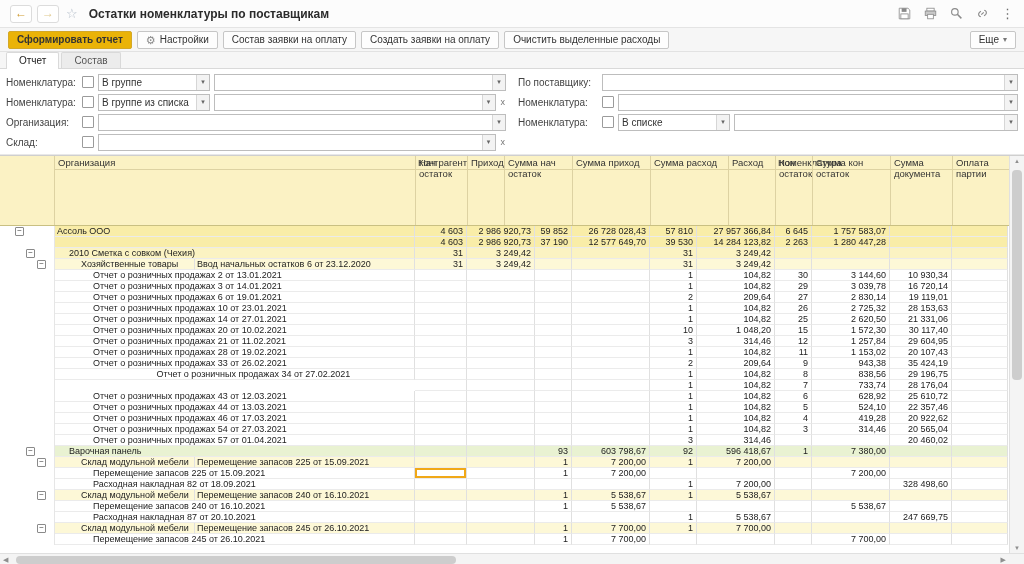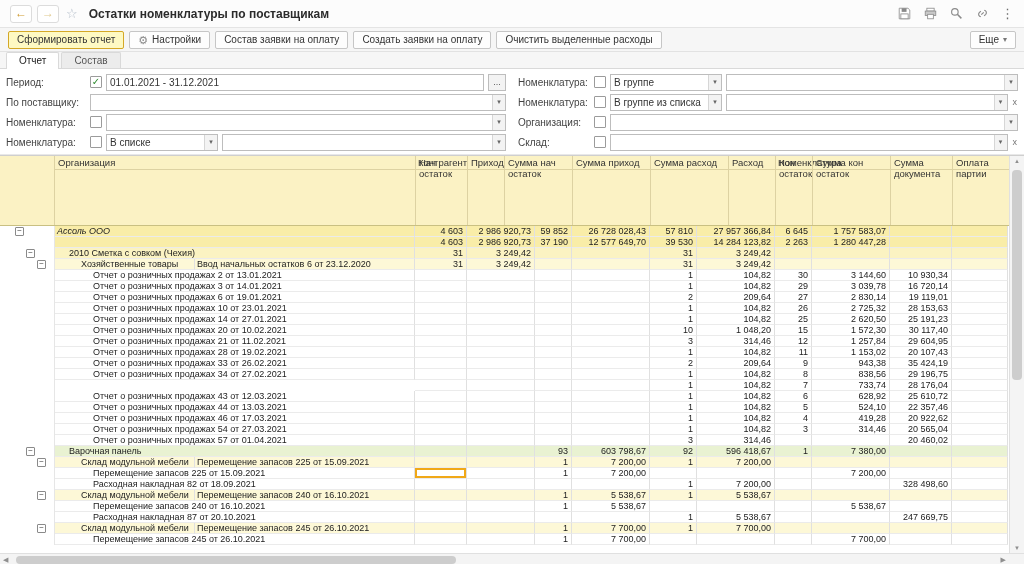--- a/index.html
+++ b/index.html
@@ -13,21 +13,21 @@
 .navbtn.fwd{color:#e0c98e}
 .star{color:#b3bdc9;font-size:13px;margin:0 2px}
 .title{font-weight:bold;font-size:12px;color:#2b2b2b;margin-left:4px;white-space:nowrap}
 .tb-icons{margin-left:auto;display:flex;gap:12px;align-items:center}
 .tb-ic{width:14px;height:14px;display:flex;align-items:center;justify-content:center}
 .kebab{font-size:13px;color:#6d6d6d;line-height:14px}
 
 
 .toolbar{height:24px;background:#f6f6f6;display:flex;align-items:center;gap:5px;padding:0 8px;border-bottom:1px solid #e2e2e2}
 .btn{height:18px;border:1px solid #c6c6c6;border-radius:2px;background:#fdfdfd;padding:0 8px;font-size:10px;line-height:16px;color:#333;white-space:nowrap;display:inline-flex;align-items:center;gap:4px;font-family:"Liberation Sans",sans-serif}
-.btn-primary{background:#fef9c3;border-color:#d4a827;font-weight:normal}
+.btn-primary{background:#eab308;border-color:#d4a827;font-weight:bold}
 .btn .gear{color:#8a8a8a;font-size:11px}
 .btn-more{margin-left:auto}
 .btn .chev{font-size:8px;color:#777}
 
 
 .tabs{height:17px;display:flex;align-items:flex-end;padding:0 6px;background:#f6f6f6;border-bottom:1px solid #d9d9d9;gap:2px}
 .tab{padding:1px 12px;font-size:10px;border:1px solid #d9d9d9;border-bottom:none;background:#ececec;color:#555;border-radius:2px 2px 0 0;line-height:13px}
 .tab.active{background:#fff;color:#222;position:relative;top:1px;padding-bottom:2px}
 
 
@@ -151,28 +151,20 @@
     </button>
 </div>
 
 <div class="tabs">
   <div class="tab active">Отчет</div>
   <div class="tab">Состав</div>
 </div>
 
 <div class="filters">
 
-  <div class="frow">
-    <span class="flabel lw">Период:</span>
-    <span class="checkbox"><span>✓</span></span>
-    <div class="combo">
-        <span>01.01.2021 - 31.12.2021</span>
-      </div>
-    <span class="dots-btn">...</span>
-  </div>
 
   <div class="frow">
     <span class="flabel rw">Номенклатура:</span>
     <span class="checkbox"></span>
     <div class="combo mode">
         <span>В группе</span>
         <span class="arrow">▾</span>
       </div>
     <div class="combo">
         <span></span>
@@ -277,21 +269,21 @@
       <div class="hcol hc6">Кон остаток</div>
       <div class="hcol hc7">Сумма кон остаток</div>
       <div class="hcol hc8">Сумма документа</div>
       <div class="hcol hc9">Оплата партии</div>
     </div>
     <div class="rbody">
         <div class="trow bg-y0">
           <div class="tmargin">
             <div class="expander" style="margin-left: 15px;">−</div>
           </div>
-          <div class="ncell nfull" style="padding-left: 2px; font-style: italic;">Ассоль ООО</div>
+          <div class="ncell nfull" style="padding-left: 2px;">Ассоль ООО</div>
           <div class="cell c0">4 603</div>
           <div class="cell c1">2 986 920,73</div>
           <div class="cell c2">59 852</div>
           <div class="cell c3">26 728 028,43</div>
           <div class="cell c4">57 810</div>
           <div class="cell c5">27 957 366,84</div>
           <div class="cell c6">6 645</div>
           <div class="cell c7">1 757 583,07</div>
           <div class="cell c8"></div>
           <div class="cell c9"></div>
@@ -403,21 +395,21 @@
           <div class="tmargin"></div>
           <div class="ncell nfull" style="padding-left: 38px;">Отчет о розничных продажах 14 от 27.01.2021</div>
           <div class="cell c0"></div>
           <div class="cell c1"></div>
           <div class="cell c2"></div>
           <div class="cell c3"></div>
           <div class="cell c4">1</div>
           <div class="cell c5">104,82</div>
           <div class="cell c6">25</div>
           <div class="cell c7">2 620,50</div>
-          <div class="cell c8">25 191,23</div>
+          <div class="cell c8">21 331,06</div>
           <div class="cell c9"></div>
         </div>
         <div class="trow bg-w">
           <div class="tmargin"></div>
           <div class="ncell nfull" style="padding-left: 38px;">Отчет о розничных продажах 20 от 10.02.2021</div>
           <div class="cell c0"></div>
           <div class="cell c1"></div>
           <div class="cell c2"></div>
           <div class="cell c3"></div>
           <div class="cell c4">10</div>
@@ -464,21 +456,21 @@
           <div class="cell c3"></div>
           <div class="cell c4">2</div>
           <div class="cell c5">209,64</div>
           <div class="cell c6">9</div>
           <div class="cell c7">943,38</div>
           <div class="cell c8">35 424,19</div>
           <div class="cell c9"></div>
         </div>
         <div class="trow bg-w">
           <div class="tmargin"></div>
-          <div class="ncell nfull" style="padding-left: 38px;">Отчет о розничных продажах 34 от 27.02.2021</div>
+          <div class="ncell nfull" style="padding-left: 38px; text-align: center;">Отчет о розничных продажах 34 от 27.02.2021</div>
           <div class="cell c0"></div>
           <div class="cell c1"></div>
           <div class="cell c2"></div>
           <div class="cell c3"></div>
           <div class="cell c4">1</div>
           <div class="cell c5">104,82</div>
           <div class="cell c6">8</div>
           <div class="cell c7">838,56</div>
           <div class="cell c8">29 196,75</div>
           <div class="cell c9"></div>

